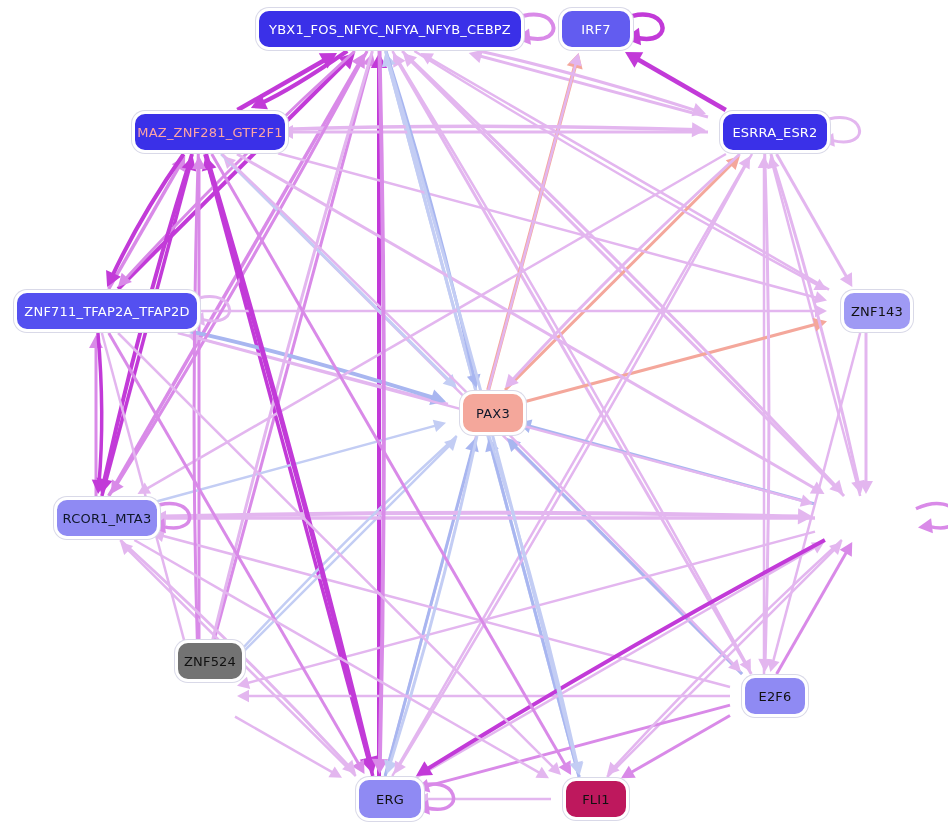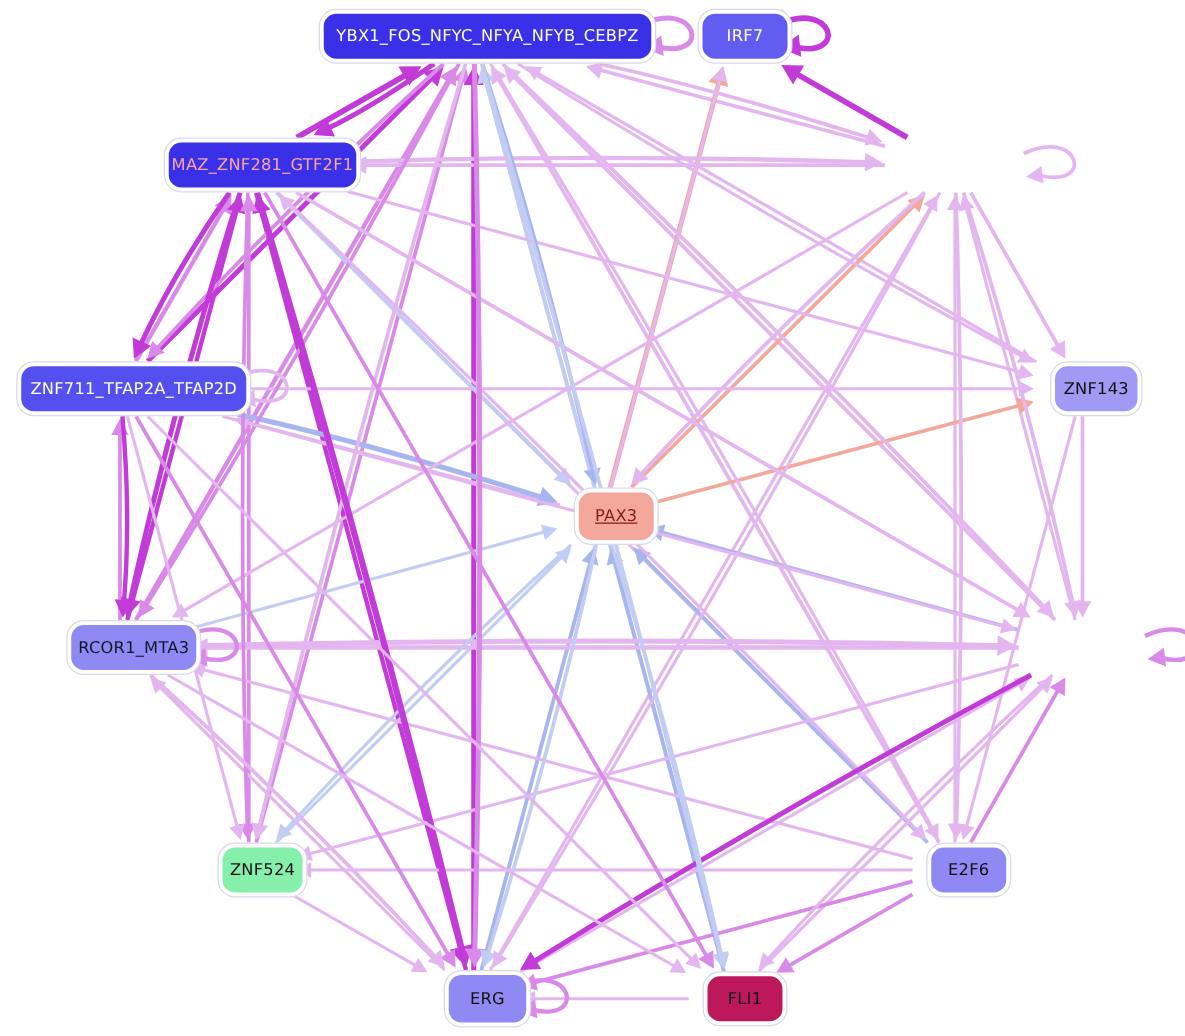--- a/index.html
+++ b/index.html
@@ -250,33 +250,36 @@
   <div id="node-layer">
       <div class="node" style="left: 245px; top: 8px; width: 268px; height: 42px; background: rgb(58, 48, 232); color: rgb(255, 255, 255); font-size: 13px;">
         <span class="node-label">YBX1_FOS_NFYC_NFYA_NFYB_CEBPZ</span>
       </div>
       <div class="node" style="left: 548px; top: 8px; width: 74px; height: 42px; background: rgb(98, 92, 240); color: rgb(255, 255, 255); font-size: 13px;">
         <span class="node-label">IRF7</span>
       </div>
       <div class="node" style="left: 121px; top: 111px; width: 156px; height: 42px; background: rgb(58, 48, 232); color: #fca5a5; font-size: 13px;">
         <span class="node-label">MAZ_ZNF281_GTF2F1</span>
       </div>
+      <div class="node" style="left: 709px; top: 111px; width: 110px; height: 42px; background: rgb(58, 48, 232); color: rgb(255, 255, 255); font-size: 13px;">
+        <span class="node-label">ESRRA_ESR2</span>
+      </div>
       <div class="node" style="left: 3px; top: 290px; width: 186px; height: 42px; background: rgb(84, 80, 240); color: rgb(255, 255, 255); font-size: 13px;">
         <span class="node-label">ZNF711_TFAP2A_TFAP2D</span>
       </div>
       <div class="node" style="left: 830px; top: 290px; width: 72px; height: 42px; background: rgb(159, 154, 244); color: rgb(17, 17, 17); font-size: 13px;">
         <span class="node-label">ZNF143</span>
       </div>
-      <div class="node" style="left: 449px; top: 391px; width: 66px; height: 44px; background: rgb(244, 167, 155); color: #7f1d1d; font-size: 13px; text-decoration: underline;">
+      <div class="node" style="left: 449px; top: 391px; width: 66px; height: 44px; background: rgb(244, 167, 155); color: #0f172a; font-size: 13px;">
         <span class="node-label">PAX3</span>
       </div>
       <div class="node" style="left: 43px; top: 497px; width: 106px; height: 42px; background: rgb(143, 138, 243); color: #0f172a; font-size: 13px;">
         <span class="node-label">RCOR1_MTA3</span>
       </div>
-      <div class="node" style="left: 164px; top: 675px; width: 70px; height: 42px; background: #86efac; color: rgb(17, 17, 17); font-size: 13px;">
+      <div class="node" style="left: 164px; top: 640px; width: 70px; height: 42px; background: #737373; color: rgb(17, 17, 17); font-size: 13px;">
         <span class="node-label">ZNF524</span>
       </div>
       <div class="node" style="left: 731px; top: 675px; width: 66px; height: 42px; background: rgb(143, 138, 243); color: rgb(17, 17, 17); font-size: 13px;">
         <span class="node-label">E2F6</span>
       </div>
       <div class="node" style="left: 345px; top: 777px; width: 68px; height: 44px; background: rgb(143, 138, 243); color: rgb(17, 17, 17); font-size: 13px;">
         <span class="node-label">ERG</span>
       </div>
       <div class="node" style="left: 552px; top: 778px; width: 66px; height: 42px; background: #be185d; color: rgb(17, 17, 17); font-size: 13px;">
         <span class="node-label">FLI1</span>

